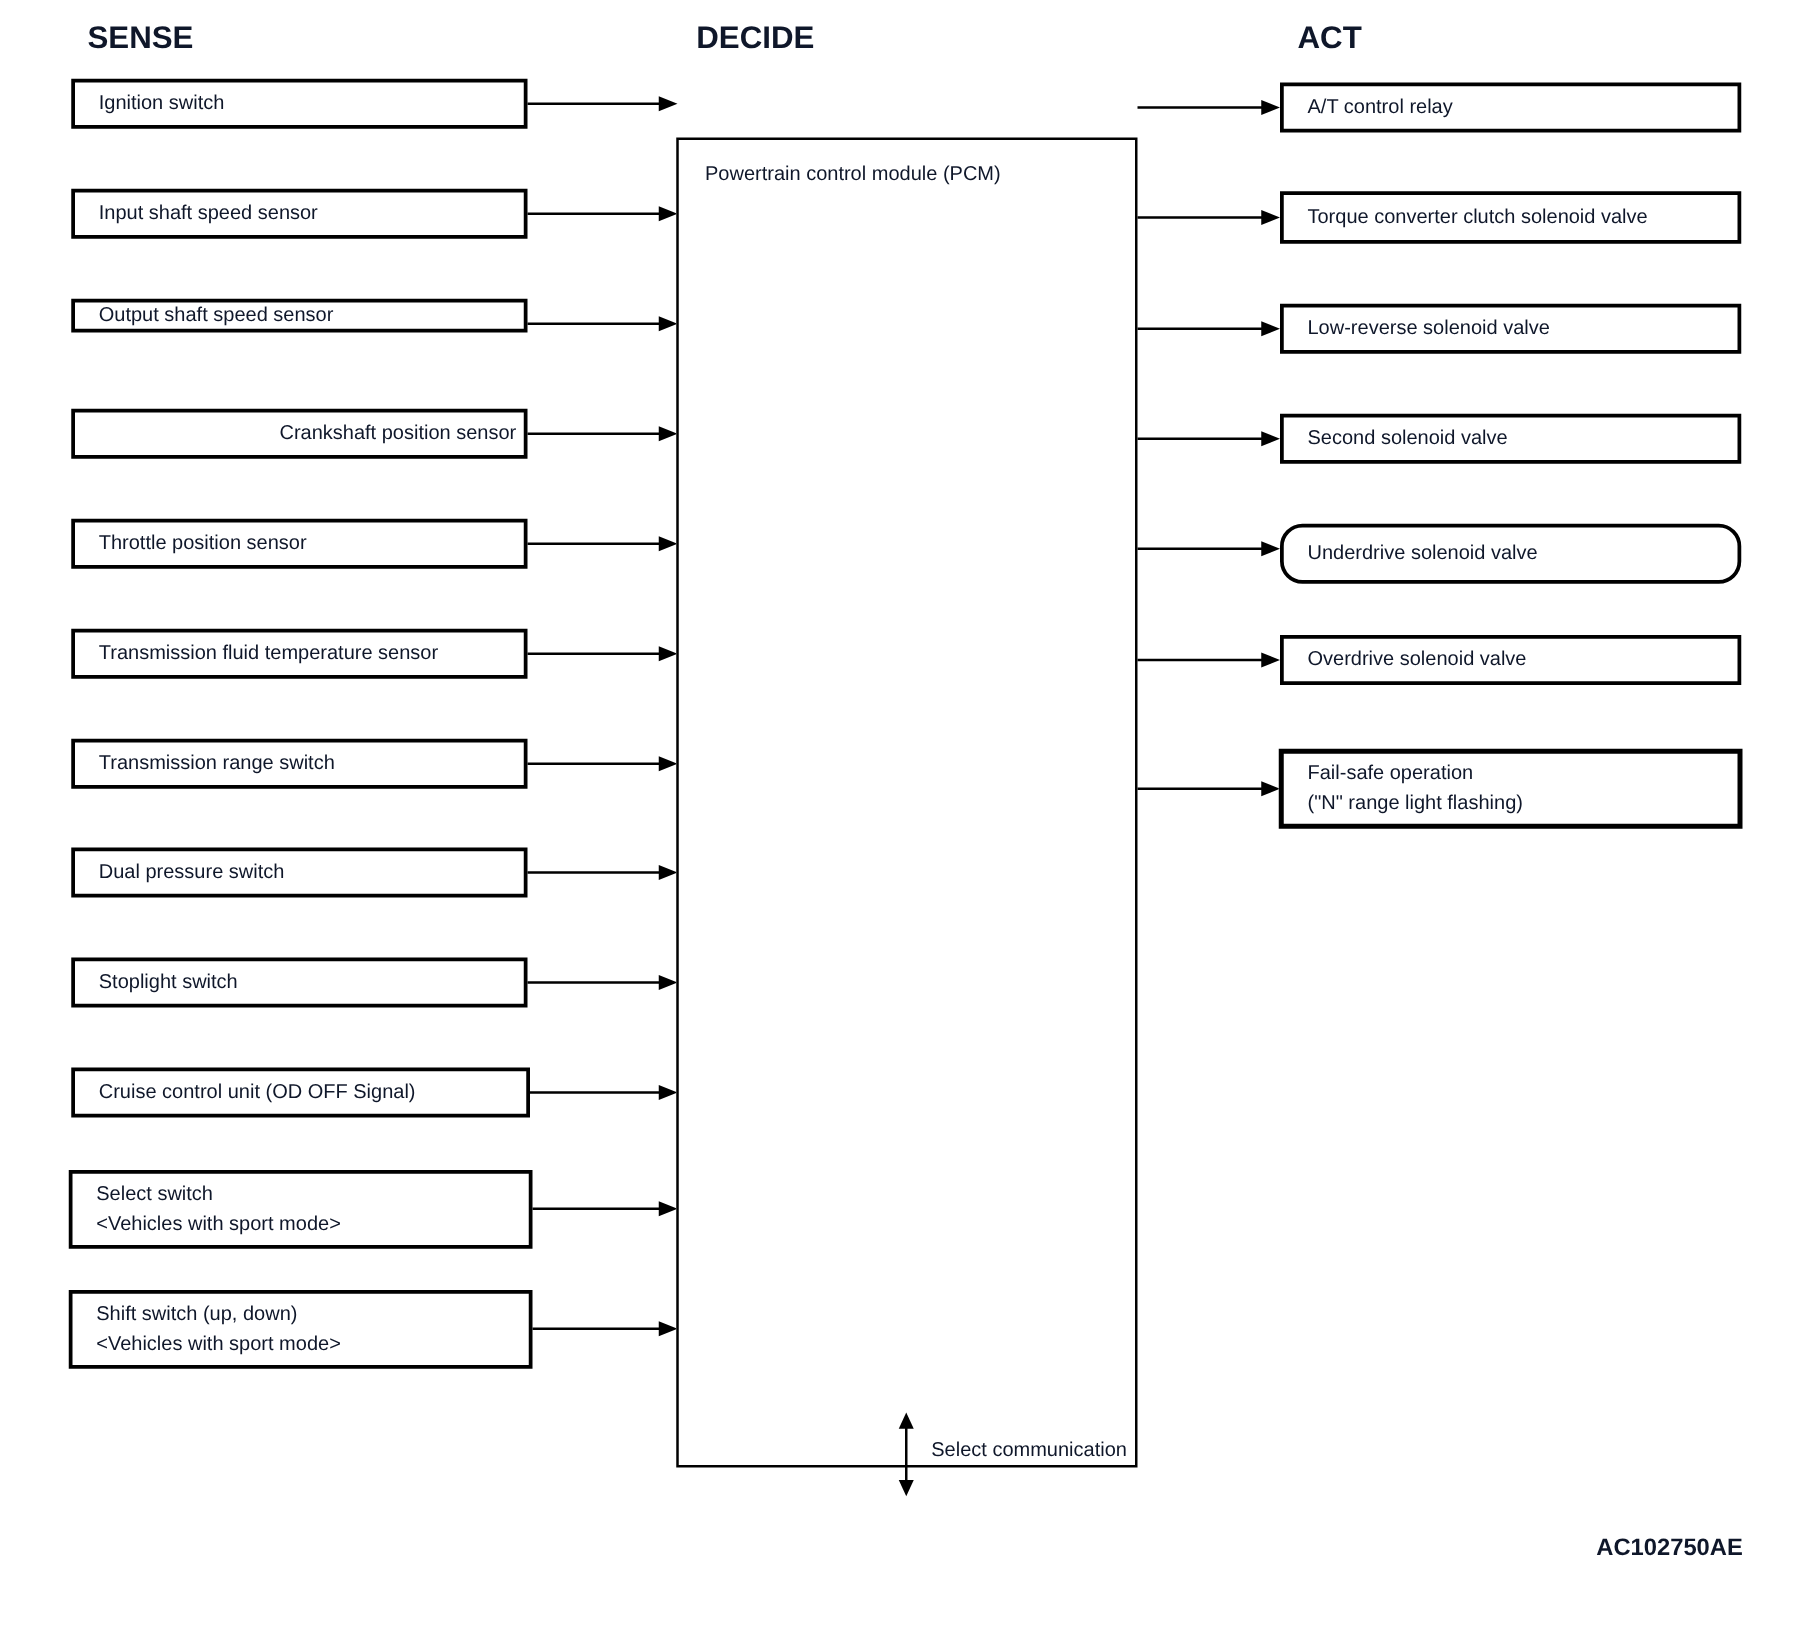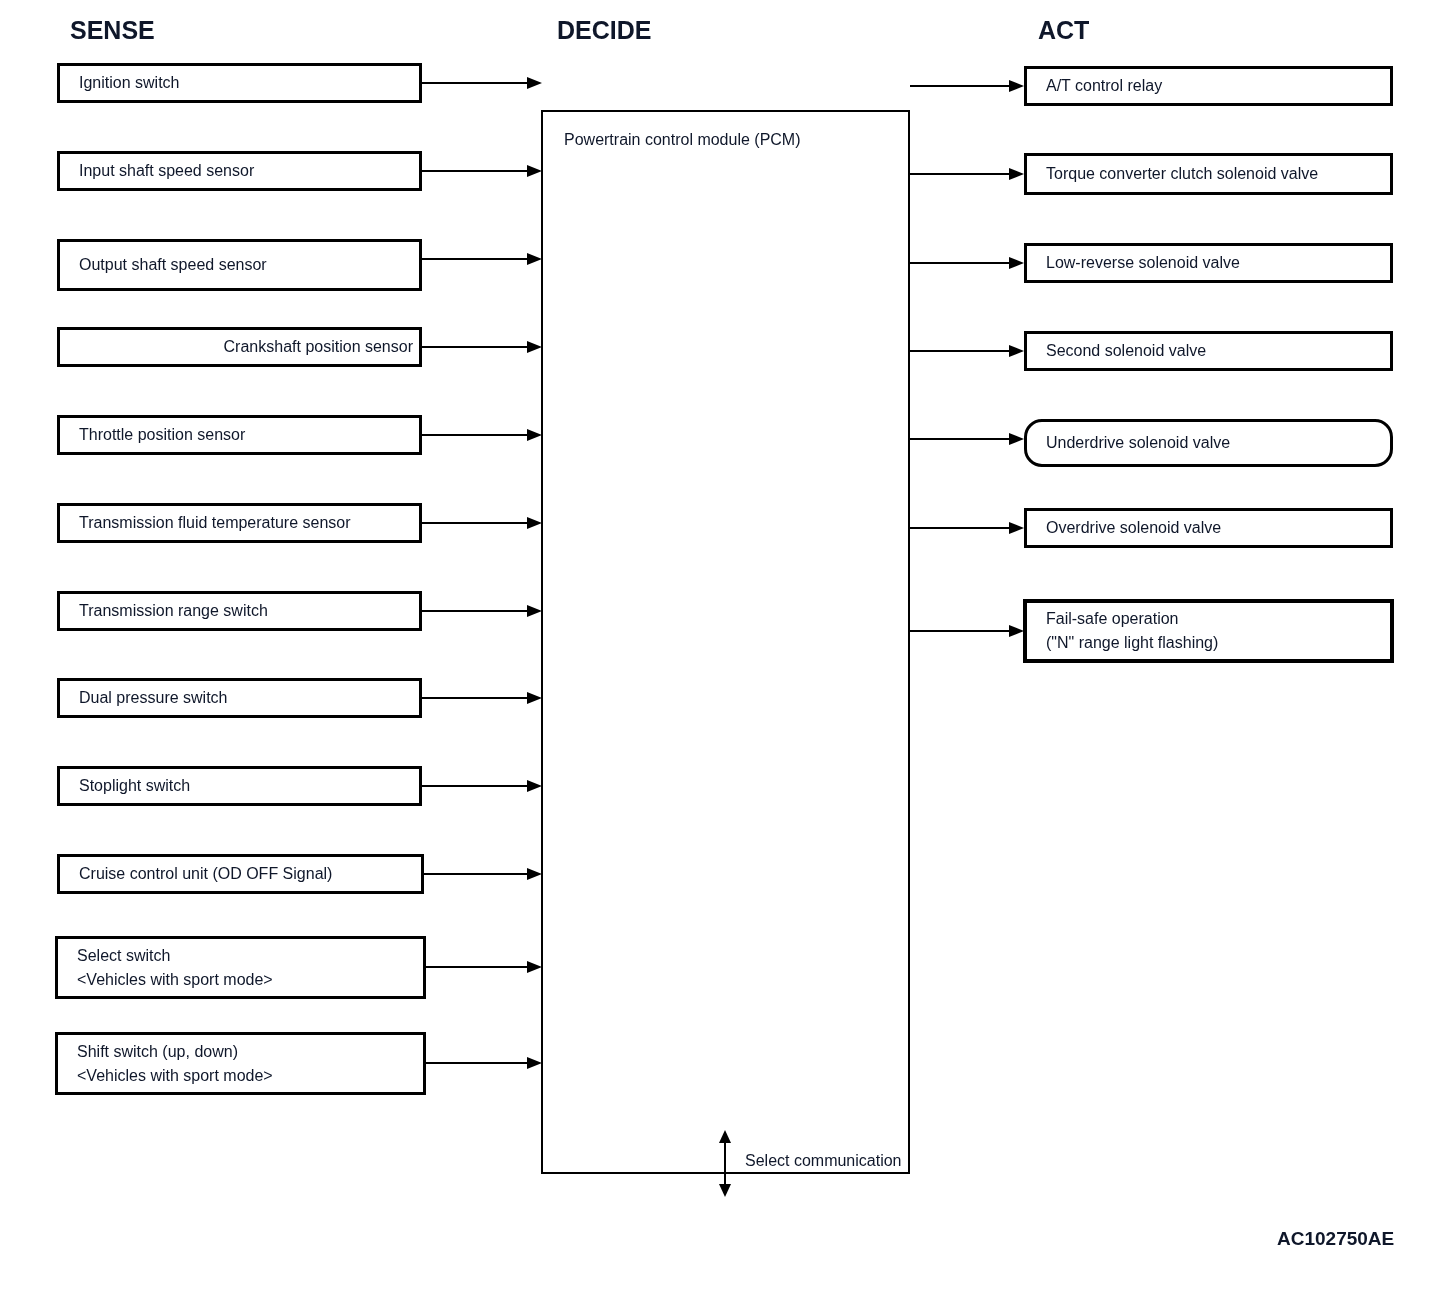--- a/index.html
+++ b/index.html
@@ -116,21 +116,21 @@
   <div class="hdr" style="left:70px; top:16px;">SENSE</div>
   <div class="hdr" style="left:557px; top:16px;">DECIDE</div>
   <div class="hdr" style="left:1038px; top:16px;">ACT</div>
 
   <div class="box" style="left:57px; top:63px;  width:365px; height:40px;">
       <span>Ignition switch</span>
     </div>
   <div class="box" style="left:57px; top:151px; width:365px; height:40px;">
       <span>Input shaft speed sensor</span>
     </div>
-  <div class="box" style="left:57px; top:239px; width:365px; height:52px;">
+  <div class="box" style="left:57px; top:239px; width:365px; height:27px;">
       <span>Output shaft speed sensor</span>
     </div>
   <div class="box" style="left:57px; top:327px; width:365px; height:40px;align-items:flex-end;">
       <span>Crankshaft position sensor</span>
     </div>
   <div class="box" style="left:57px; top:415px; width:365px; height:40px;">
       <span>Throttle position sensor</span>
     </div>
   <div class="box" style="left:57px; top:503px; width:365px; height:40px;">
       <span>Transmission fluid temperature sensor</span>

